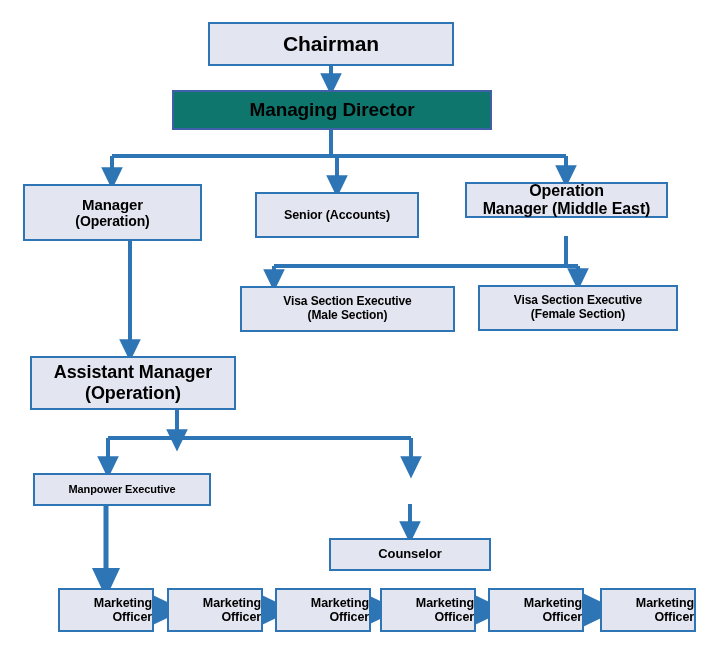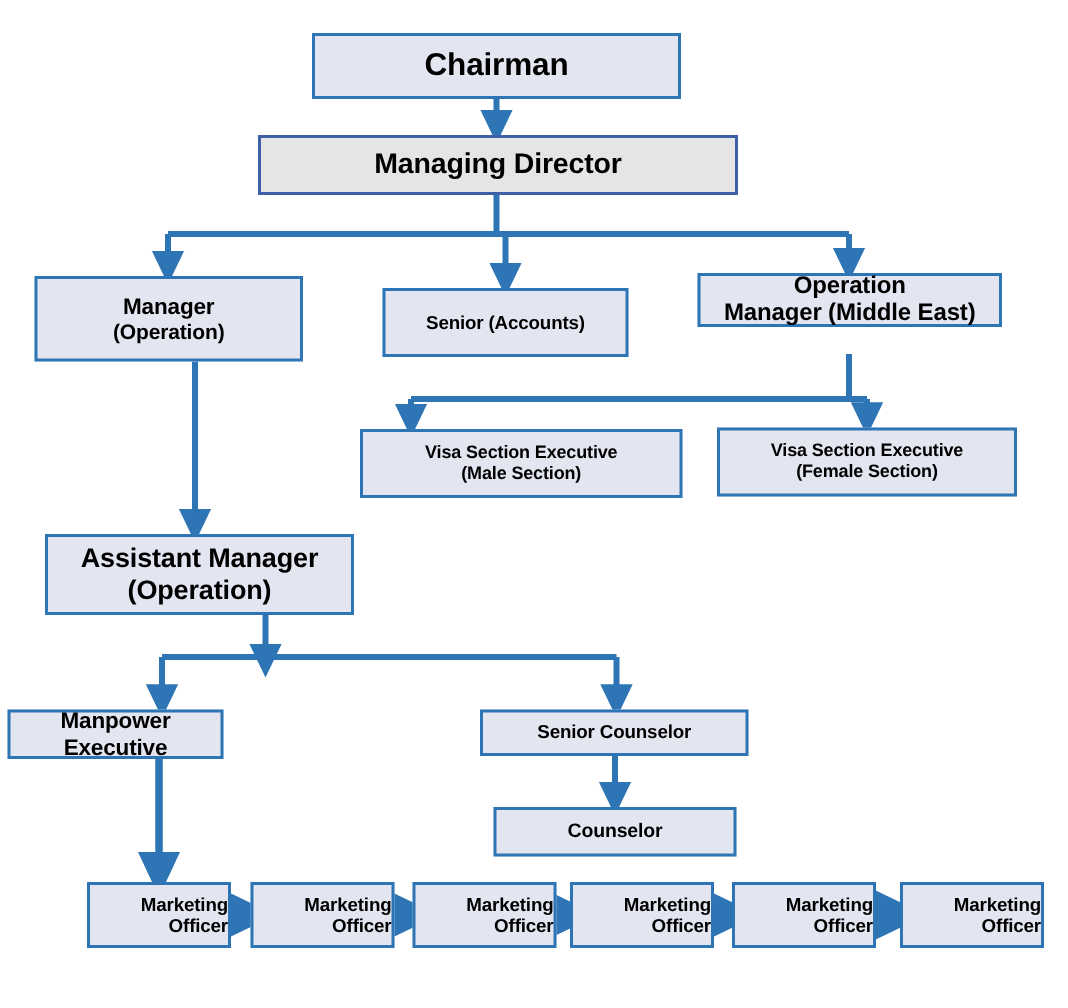--- a/index.html
+++ b/index.html
@@ -41,33 +41,33 @@
     text-align: center;
     color: #000000;
     font-weight: bold;
     line-height: 1.15;
     letter-spacing: -0.1px;
   }
   .node .line2 {
     font-weight: bold;
   }
   .node.filled {
-    background: #e5e5e5;
+    background: #0f766e;
     border-color: #3F5FA8;
   }
   .n-chairman   { left: 208px; top: 22px;  width: 246px; height: 44px; font-size: 21px; }
   .n-md         { left: 172px; top: 90px;  width: 320px; height: 40px; font-size: 19px; }
   .n-mgr-op     { left: 23px;  top: 184px; width: 179px; height: 57px; font-size: 14px; }
   .n-mgr-op .line1 { font-size: 15px; }
   .n-mgr-acc    { left: 255px; top: 192px; width: 164px; height: 46px; font-size: 12.5px; }
   .n-op-mgr     { left: 465px; top: 182px; width: 203px; height: 36px; font-size: 16px; font-weight: bold; }
   .n-visa-m     { left: 240px; top: 286px; width: 215px; height: 46px; font-size: 12px; }
   .n-visa-f     { left: 478px; top: 285px; width: 200px; height: 46px; font-size: 12px; }
   .n-asst-mgr   { left: 30px;  top: 356px; width: 206px; height: 54px; font-size: 18px; }
-  .n-manpower   { left: 5px;  top: 473px; width: 144px; height: 33px; font-size: 15px; }
+  .n-manpower   { left: 33px;  top: 473px; width: 178px; height: 33px; font-size: 11px; }
   .n-senior     { left: 320px; top: 473px; width: 179px; height: 31px; font-size: 12.5px; }
   .n-counselor  { left: 329px; top: 538px; width: 162px; height: 33px; font-size: 13px; }
   .n-mo         { top: 588px; width: 96px; height: 44px; font-size: 12.5px; align-items: flex-end; }
   .mo0 { left: 58px; }
   .mo1 { left: 167px; }
   .mo2 { left: 275px; }
   .mo3 { left: 380px; }
   .mo4 { left: 488px; }
   .mo5 { left: 600px; }
 </style>
@@ -155,23 +155,20 @@
 
   <div class="node n-asst-mgr">
     <span class="line1">Assistant Manager</span>
     <span class="line2">(Operation)</span>
   </div>
 
   <div class="node n-manpower">
     <span>Manpower Executive</span>
   </div>
 
-  <div class="node n-senior">
-    <span>Senior Counselor</span>
-  </div>
 
   <div class="node n-counselor">
     <span>Counselor</span>
   </div>
 
   <div class="node n-mo mo0">
     <span class="line1">Marketing</span>
     <span class="line2">Officer</span>
   </div>
   <div class="node n-mo mo1">

